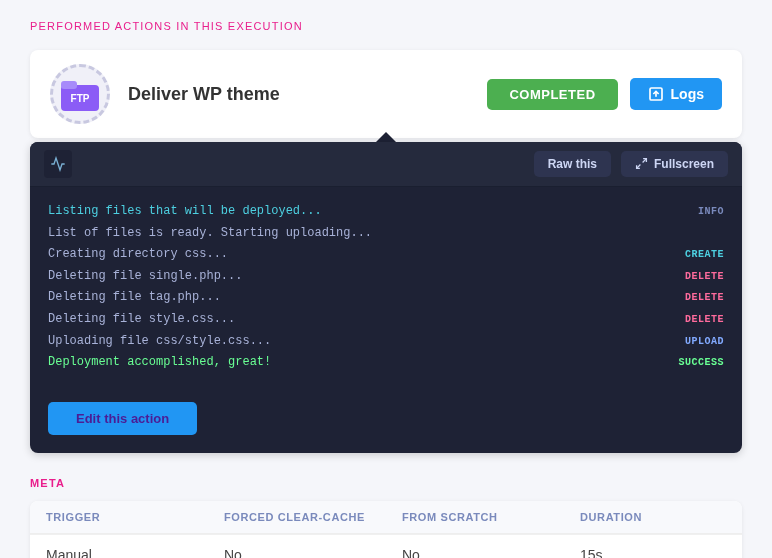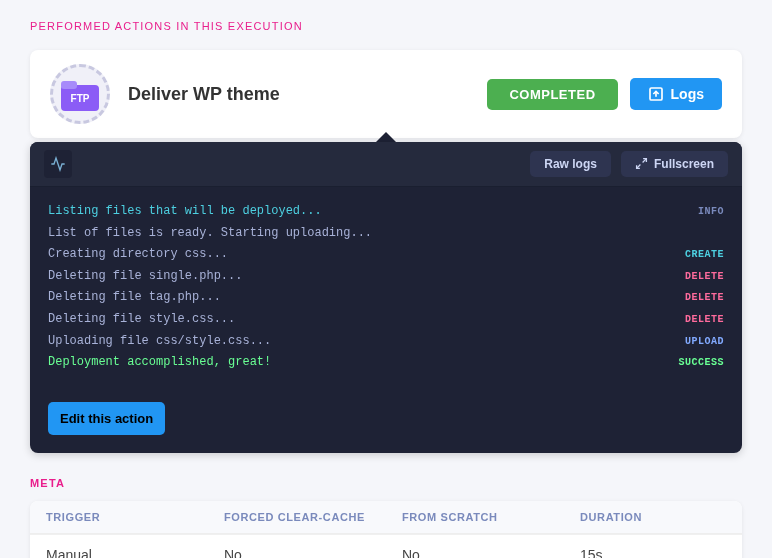--- a/index.html
+++ b/index.html
@@ -180,24 +180,24 @@
       flex-shrink: 0;
     }
     .log-tag.info { color: #7a8abc; }
     .log-tag.create { color: #4dd0e1; }
     .log-tag.delete { color: #ff6b9d; }
     .log-tag.upload { color: #82aaff; }
     .log-tag.success { color: #69ff94; }
 
     .edit-action-btn {
       background: #2196f3;
-      color: #000000;
+      color: #4c1d95;
       border: none;
       border-radius: 5px;
-      padding: 9px 12px;
+      padding: 9px 28px;
       font-size: 13px;
       font-weight: 600;
       cursor: pointer;
       margin: 14px 18px 18px;
     }
 
     
     .meta-section {
       margin-top: 24px;
     }
@@ -280,21 +280,21 @@
   <div class="terminal-arrow"></div>
   <div class="terminal-wrapper">
 
     <div class="terminal-toolbar">
       <div class="terminal-icon">
         <svg width="16" height="16" viewBox="0 0 24 24" fill="none" stroke="#7ab0d4" stroke-width="2">
           <polyline points="22,12 18,12 15,21 9,3 6,12 2,12"></polyline>
         </svg>
       </div>
       <div class="terminal-spacer"></div>
-      <button class="raw-logs-btn">Raw logs</button>
+      <button class="raw-logs-btn">Raw this</button>
       <button class="fullscreen-btn">
         <svg width="13" height="13" viewBox="0 0 24 24" fill="none" stroke="currentColor" stroke-width="2.5">
           <polyline points="15,3 21,3 21,9"></polyline>
           <polyline points="9,21 3,21 3,15"></polyline>
           <line x1="21" y1="3" x2="14" y2="10"></line>
           <line x1="3" y1="21" x2="10" y2="14"></line>
         </svg>
         <span>Fullscreen</span>
       </button>
     </div>

